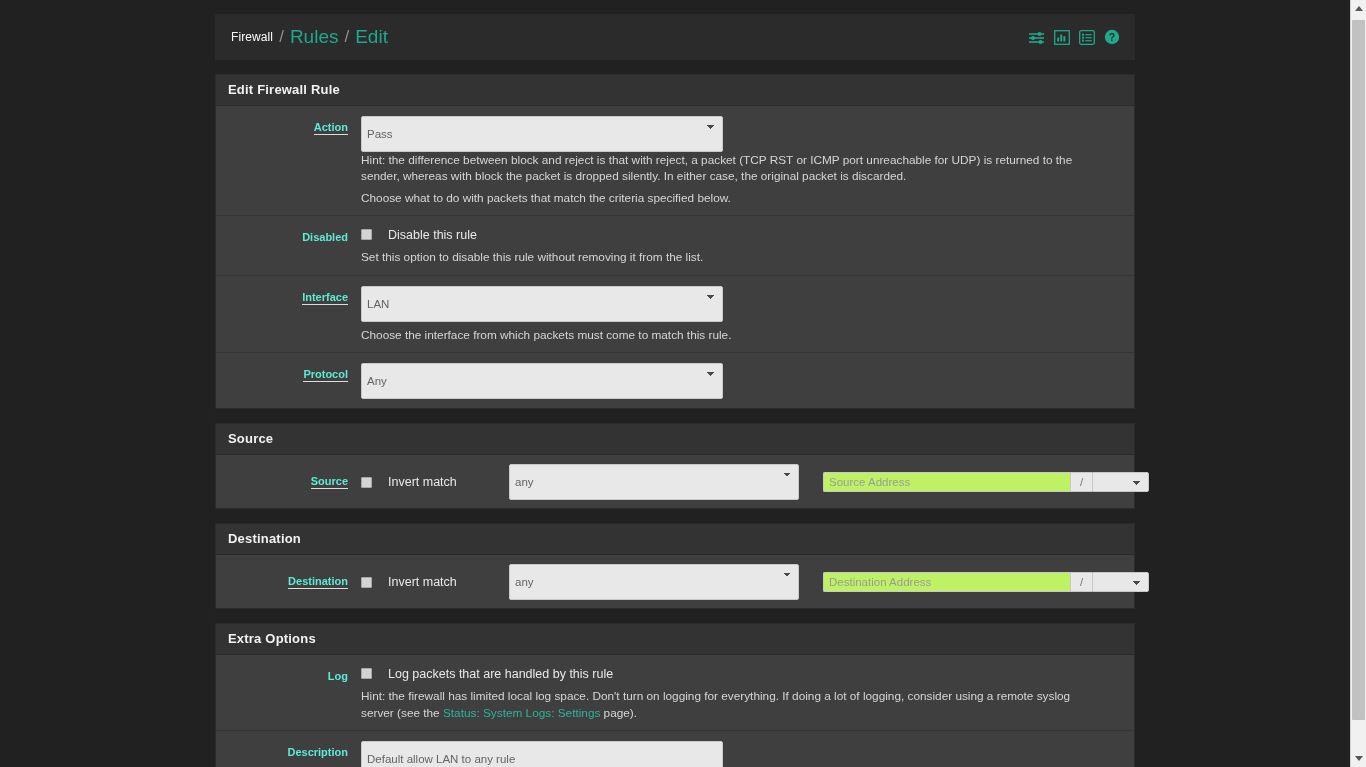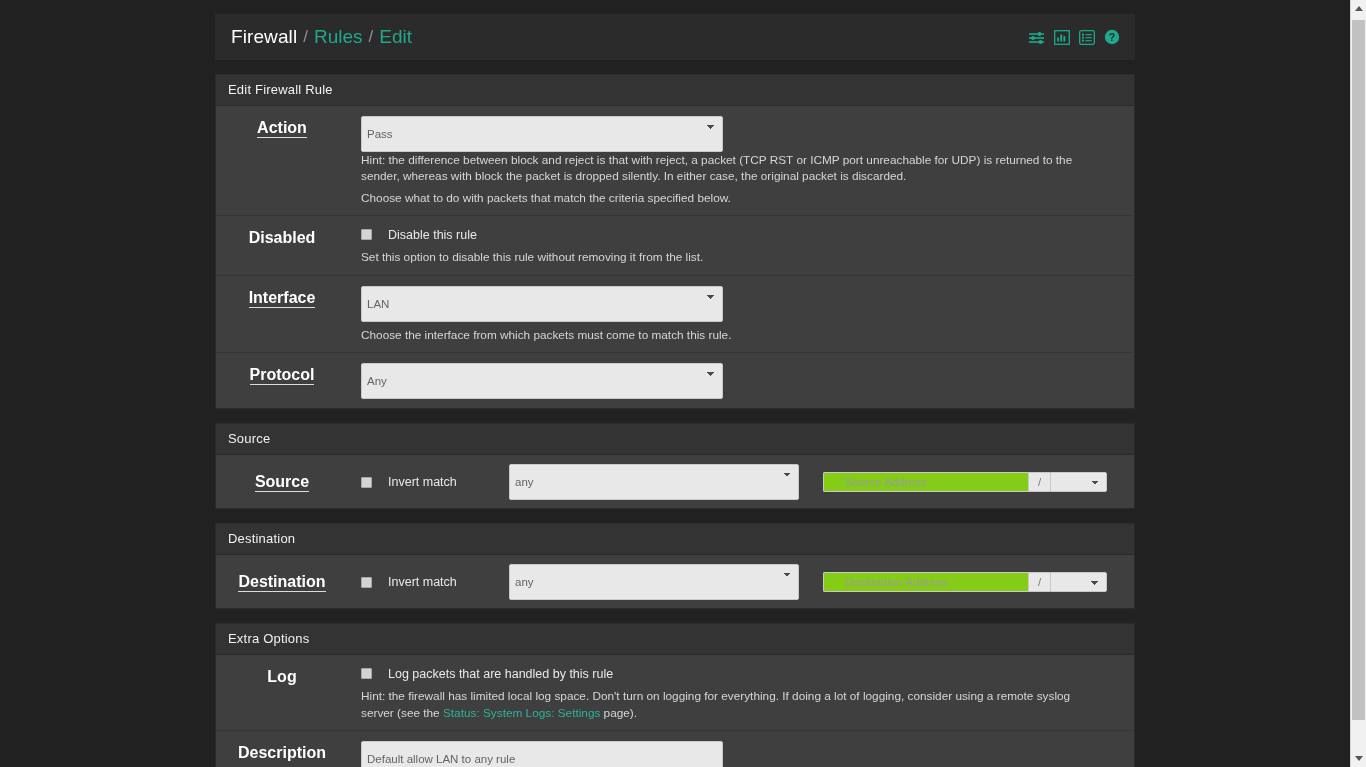--- a/index.html
+++ b/index.html
@@ -34,21 +34,21 @@
   
   .bc-bar {
     height: 46px;
     background: #2b2b2b;
     border: 1px solid #2b2b2b;
     display: flex;
     align-items: center;
     padding: 0 14px 0 15px;
   }
   .bc-title {
-    font-size: 19px;
+    font-size: 12px;
     color: #ffffff;
     font-weight: 400;
     letter-spacing: .1px;
   }
   .bc-sep {
     font-size: 17px;
     color: #8f8f8f;
     margin: 0 6px;
   }
   .bc-link {
@@ -65,43 +65,43 @@
   .panel {
     background: #3f3f3f;
     border: 1px solid #2b2b2b;
     margin-top: 14px;
   }
   .panel-head {
     background: #333333;
     border-bottom: 1px solid #2b2b2b;
     padding: 7px 12px 8px 12px;
     font-size: 13px;
-    font-weight: normal;
+    font-weight: bold;
     color: #f2f2f2;
     letter-spacing: .2px;
   }
   .panel-body { padding: 0; }
 
   
   .frow {
     display: flex;
     align-items: flex-start;
     padding: 10px 0 9px 0;
     border-bottom: 1px solid #353535;
     min-height: 38px;
   }
   .frow:last-child { border-bottom: none; }
   .flabel {
     width: 145px;
     flex: 0 0 145px;
-    text-align: center;
+    text-align: right;
     padding: 4px 13px 0 0;
-    font-size: 16px;
+    font-size: 11px;
     font-weight: bold;
-    color: #ffffff;
+    color: #5eead4;
     line-height: 15px;
   }
   .flabel .helplbl {
     border-bottom: 1px solid #dcdcdc;
     cursor: help;
     padding-bottom: 1px;
   }
   .fctl {
     flex: 1 1 auto;
     min-width: 0;
@@ -176,30 +176,30 @@
     gap: 0;
   }
   .inv-cell {
     width: 148px;
     flex: 0 0 148px;
     padding-top: 1px;
   }
   .type-cell { flex: 0 0 290px; margin-right: 24px; }
   .addr-group { display: flex; align-items: stretch; }
   .addr-group input.addrtxt {
-    width: 205px;
+    width: 247px;
     height: 20px;
     border: 1px solid #c9c9c9;
     border-right: none;
     border-radius: 2px 0 0 2px;
-    background: #84cc16;
+    background: #bef264;
     color: #555;
     font-family: "Liberation Sans", sans-serif;
     font-size: 11.5px;
-    padding: 0 21px;
+    padding: 0 5px;
     outline: none;
   }
   .addr-group input.addrtxt::placeholder { color: #9b9b9b; opacity: 1; }
   .slash {
     width: 22px;
     height: 20px;
     background: #e8e8e8;
     border: 1px solid #c9c9c9;
     border-right: none;
     color: #777;

